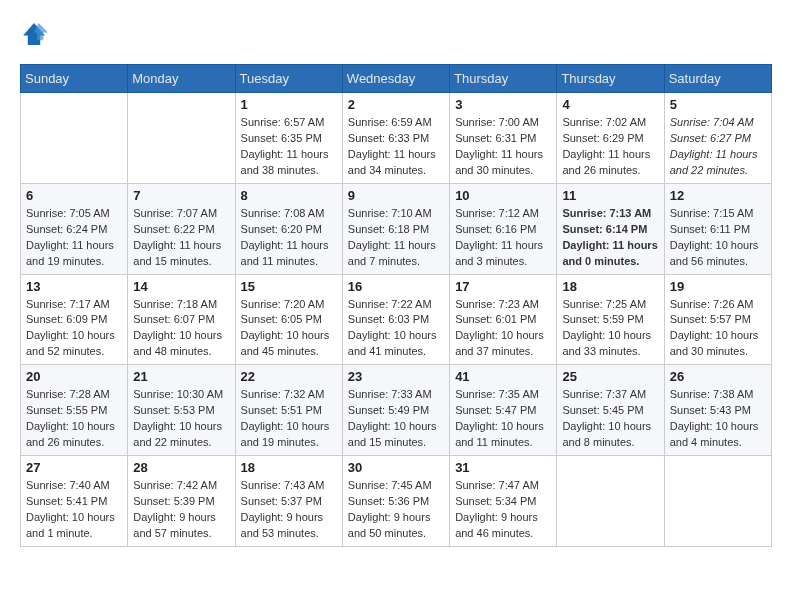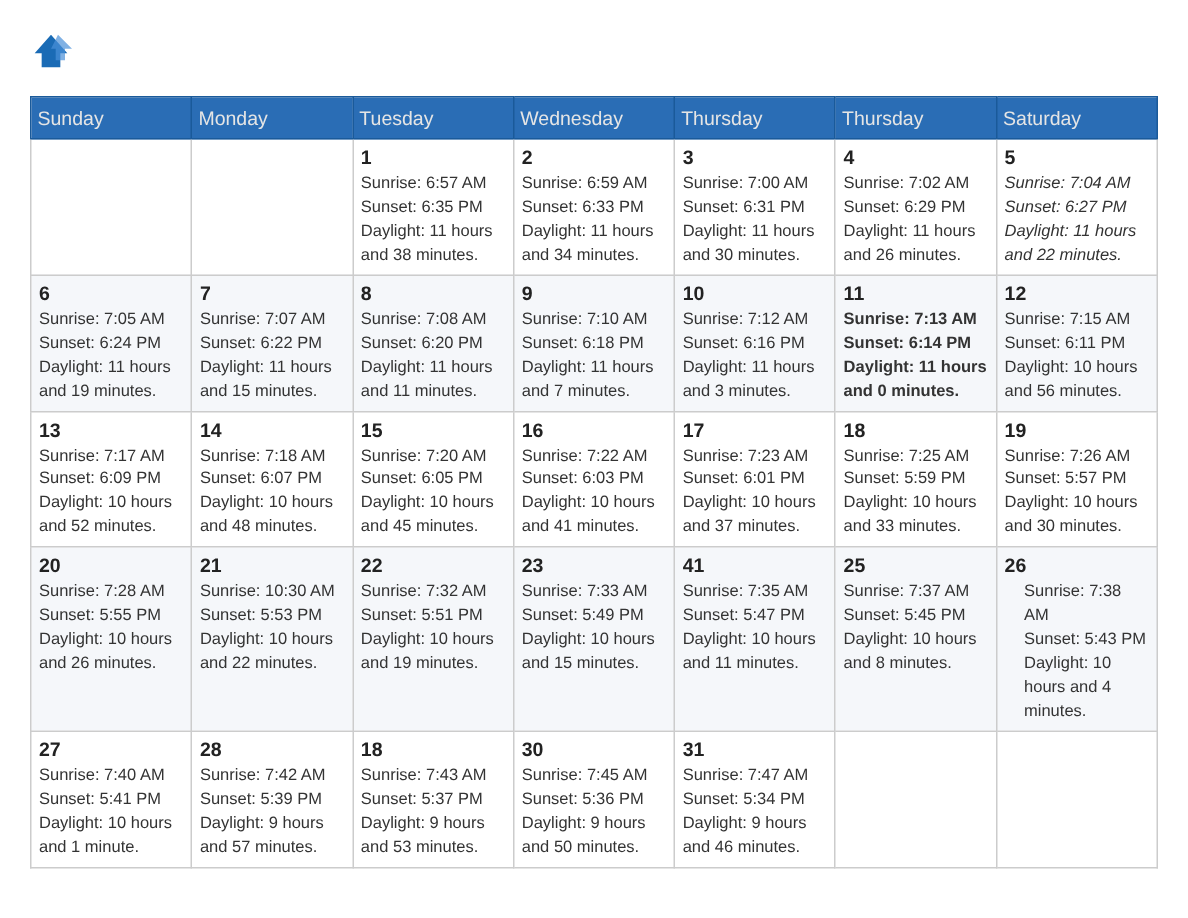--- a/index.html
+++ b/index.html
@@ -273,21 +273,21 @@
 Daylight: 10 hours and 11 minutes.</div>
         </td>
         <td>
           <div class="day-number">25</div>
           <div class="day-info" style="white-space: pre-line;">Sunrise: 7:37 AM
 Sunset: 5:45 PM
 Daylight: 10 hours and 8 minutes.</div>
         </td>
         <td>
           <div class="day-number">26</div>
-          <div class="day-info" style="white-space: pre-line; margin-left: 13px;">Sunrise: 7:38 AM
+          <div class="day-info" style="white-space: pre-line;">Sunrise: 7:38 AM
 Sunset: 5:43 PM
 Daylight: 10 hours and 4 minutes.</div>
         </td>
       </tr>
       <tr>
         <td>
           <div class="day-number">27</div>
           <div class="day-info" style="white-space: pre-line;">Sunrise: 7:40 AM
 Sunset: 5:41 PM
 Daylight: 10 hours and 1 minute.</div>

